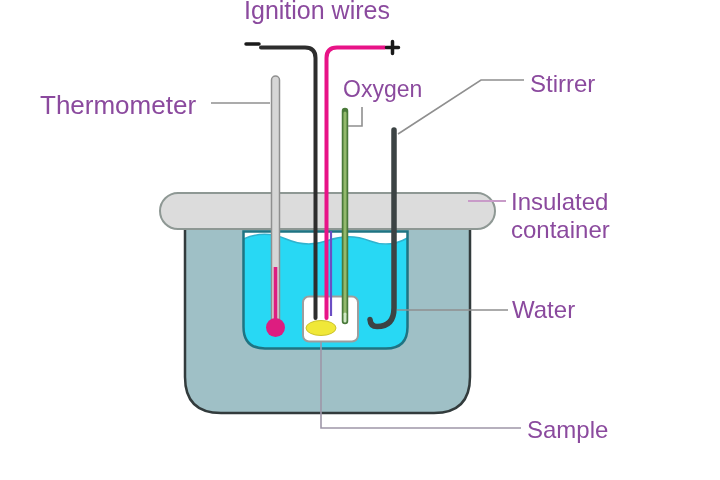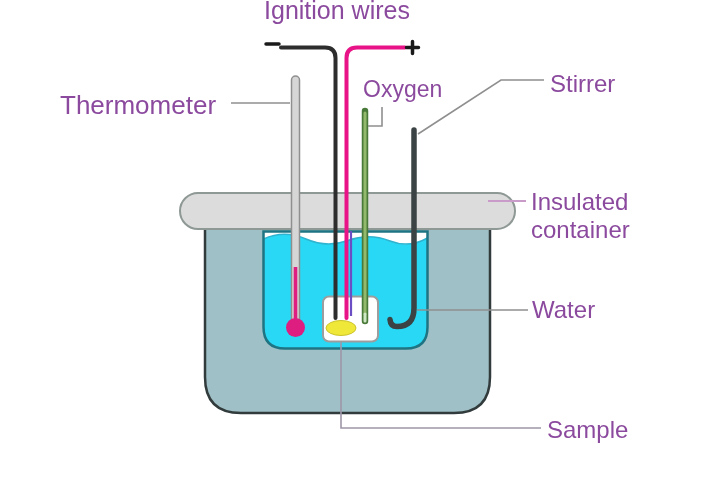--- a/index.html
+++ b/index.html
@@ -2,21 +2,20 @@
 <html><head>
 <meta charset="utf-8">
 <style>
   html,body{margin:0;padding:0;background:#ffffff;}
   .stage{
     position:relative;
     width:657px;height:480px;
     background:#ffffff;
     font-family:"Liberation Sans", sans-serif;
     overflow:hidden;
-    padding-left:20px;
   }
   svg{display:block;}
   text.label{
     font-family:"Liberation Sans", sans-serif;
     fill:#8b4a9e;
   }
 </style>
 </head>
 <body>
 

